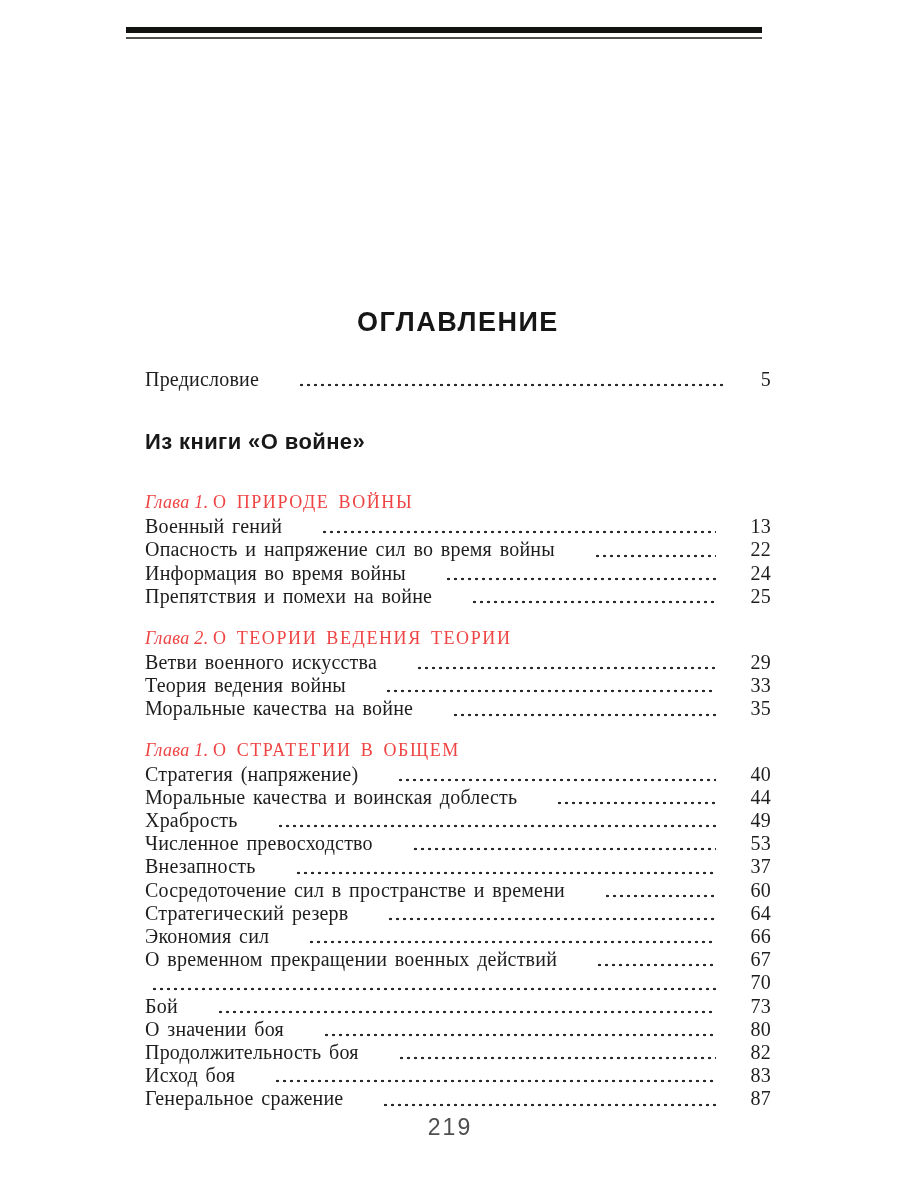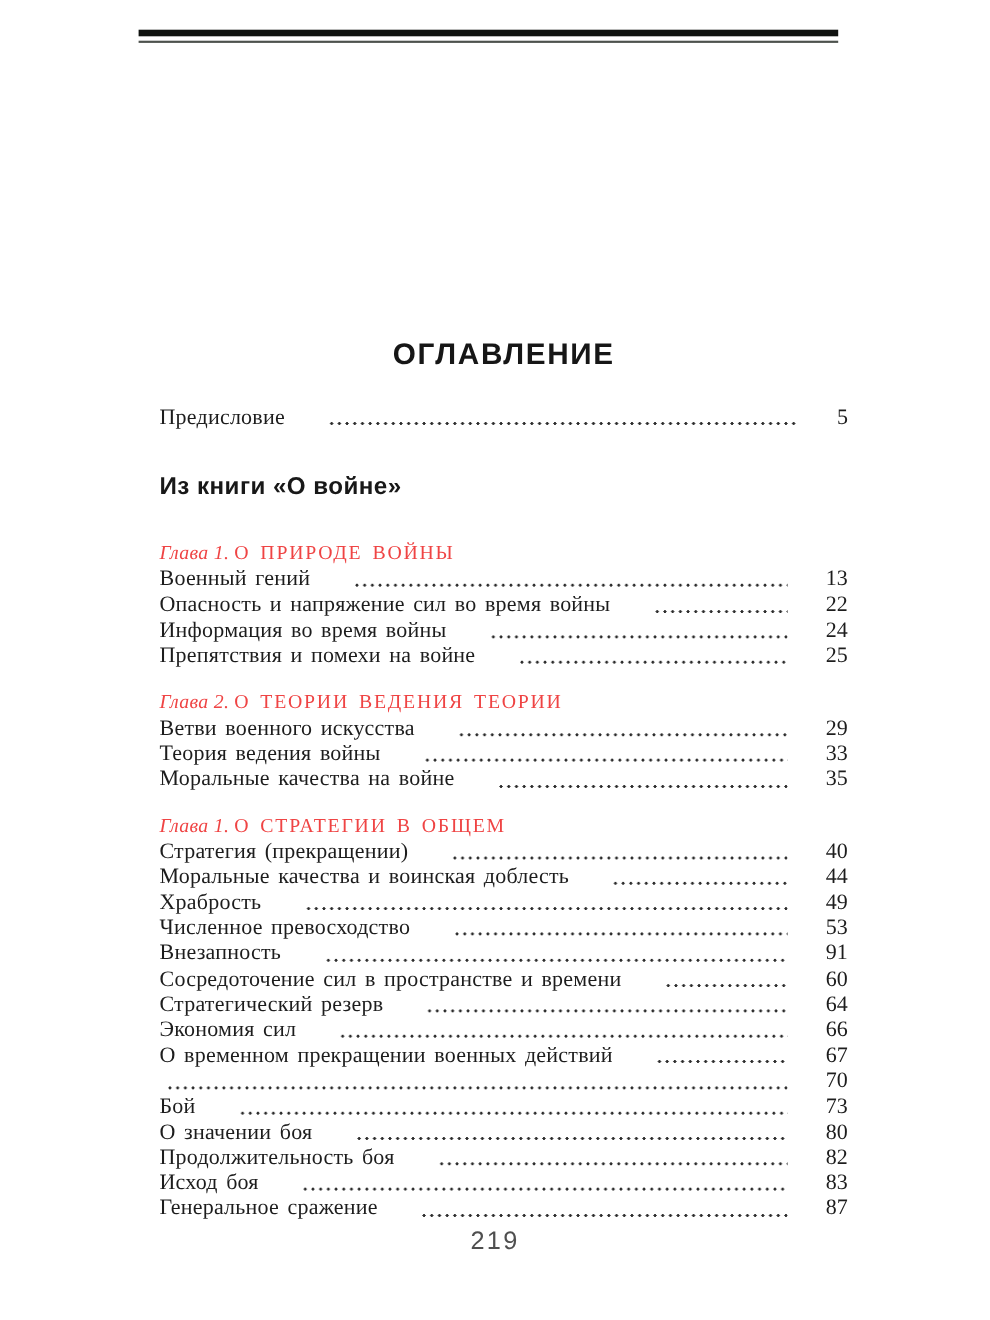--- a/index.html
+++ b/index.html
@@ -167,21 +167,21 @@
         <span class="pagenum">35</span>
       </div>
     </div>
 
     <div class="section section-3">
       <div class="chapter-heading">
         <span class="chapter-num">Глава 1.</span>
         <span class="chapter-title">О СТРАТЕГИИ В ОБЩЕМ</span>
       </div>
       <div class="toc-row">
-        <span class="label">Стратегия (прекращении)</span>
+        <span class="label">Стратегия (напряжение)</span>
         <span class="leader"></span>
         <span class="pagenum">40</span>
       </div>
       <div class="toc-row">
         <span class="label">Моральные качества и воинская доблесть</span>
         <span class="leader"></span>
         <span class="pagenum">44</span>
       </div>
       <div class="toc-row">
         <span class="label">Храбрость</span>
@@ -189,21 +189,21 @@
         <span class="pagenum">49</span>
       </div>
       <div class="toc-row">
         <span class="label">Численное превосходство</span>
         <span class="leader"></span>
         <span class="pagenum">53</span>
       </div>
       <div class="toc-row">
         <span class="label">Внезапность</span>
         <span class="leader"></span>
-        <span class="pagenum">91</span>
+        <span class="pagenum">37</span>
       </div>
       <div class="toc-row">
         <span class="label">Сосредоточение сил в пространстве и времени</span>
         <span class="leader"></span>
         <span class="pagenum">60</span>
       </div>
       <div class="toc-row">
         <span class="label">Стратегический резерв</span>
         <span class="leader"></span>
         <span class="pagenum">64</span>

